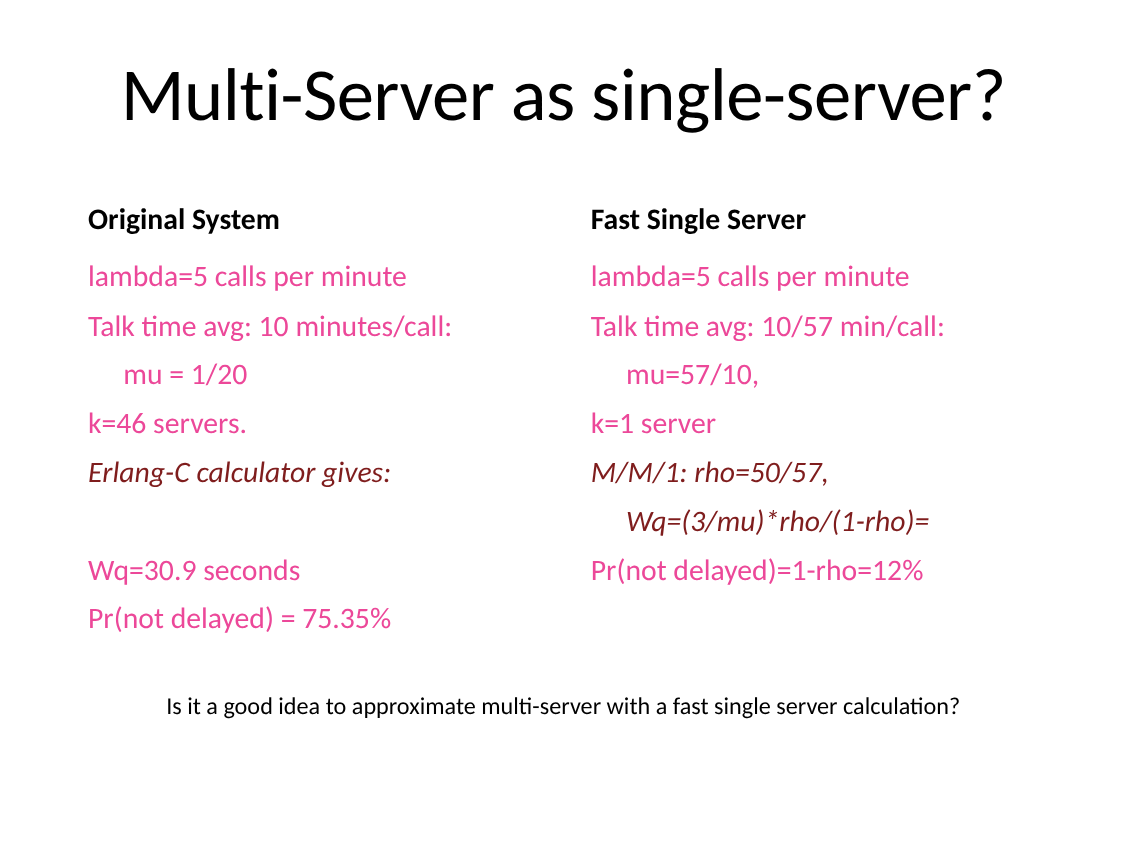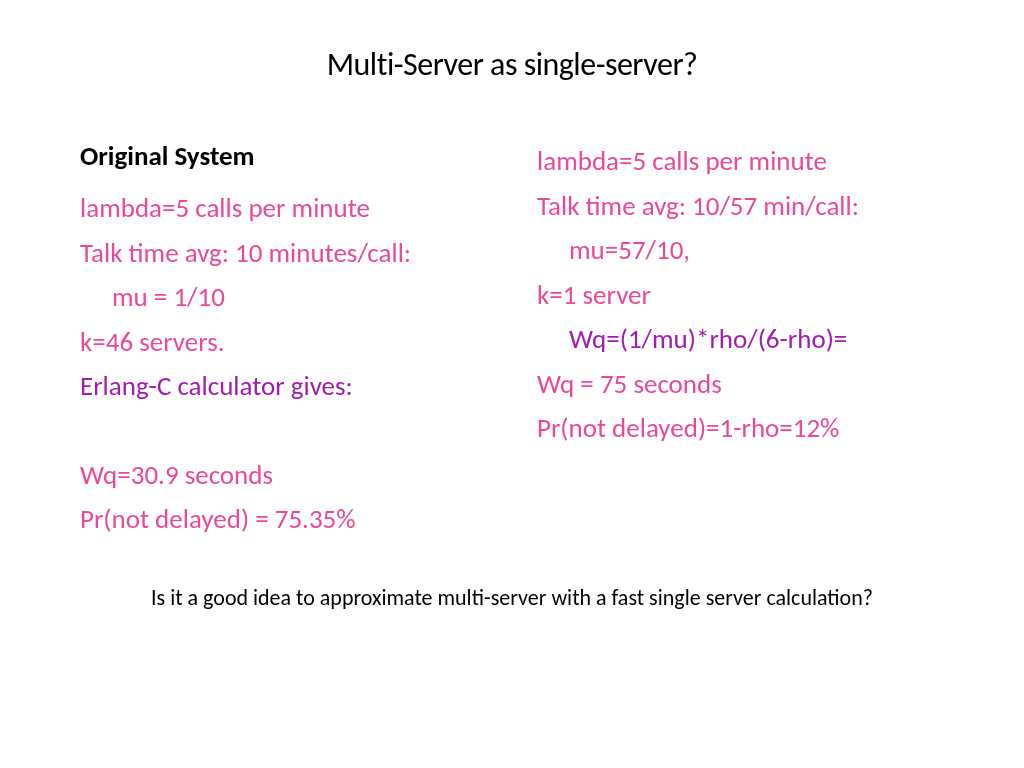--- a/index.html
+++ b/index.html
@@ -10,21 +10,21 @@
     body {
       width: 1024px;
       height: 768px;
       background: #ffffff;
       font-family: Calibri, "Segoe UI", Arial, sans-serif;
       color: #000000;
       padding: 45px 60px 30px 60px;
       overflow: hidden;
     }
     .slide-title {
-      font-size: 32px;
+      font-size: 68px;
       font-weight: 400;
       text-align: center;
       margin-bottom: 55px;
       letter-spacing: -0.5px;
     }
     .columns {
       display: flex;
       gap: 20px;
     }
     .col {
@@ -44,21 +44,22 @@
     .line {
       font-size: 27px;
       font-weight: 400;
       line-height: 1.65;
       color: #ec4899;
     }
     .line.indent {
       padding-left: 32px;
     }
     .line.faded {
-      color: #a21caf;
+      color: #7f1d1d;
+      font-style: italic;
     }
     .line.empty {
       height: 44px;
     }
     .footer {
       font-size: 22px;
       font-weight: 400;
       text-align: center;
       margin-top: 42px;
       padding: 0 30px;
@@ -68,34 +69,35 @@
 <body>
 
 <h1 class="slide-title">Multi-Server as single-server?</h1>
 
 <div class="columns">
   <div class="col col-left">
     <div class="col-heading">Original System</div>
     <div id="left-body">
         <div class="line">lambda=5 calls per minute</div>
         <div class="line">Talk time avg: 10 minutes/call:</div>
-        <div class="line indent">mu = 1/10</div>
+        <div class="line indent">mu = 1/20</div>
         <div class="line">k=46 servers.</div>
         <div class="line faded"> Erlang-C calculator gives:</div>
         <div class="line empty"></div>
         <div class="line">Wq=30.9 seconds</div>
         <div class="line"> Pr(not delayed) = 75.35%</div>
       </div>
   </div>
   <div class="col col-right">
+    <div class="col-heading">Fast Single Server</div>
     <div id="right-body">
         <div class="line">lambda=5 calls per minute</div>
         <div class="line">Talk time avg: 10/57 min/call:</div>
         <div class="line indent">mu=57/10,</div>
         <div class="line"> k=1 server</div>
-        <div class="line indent faded">Wq=(1/mu)*rho/(6-rho)=</div>
-        <div class="line">Wq = 75 seconds</div>
+        <div class="line faded">M/M/1: rho=50/57,</div>
+        <div class="line indent faded">Wq=(3/mu)*rho/(1-rho)=</div>
         <div class="line">Pr(not delayed)=1-rho=12%</div>
       </div>
   </div>
 </div>
 
 <div class="footer">Is it a good idea to approximate multi-server with a fast single server calculation?</div>
 
 </body></html>

